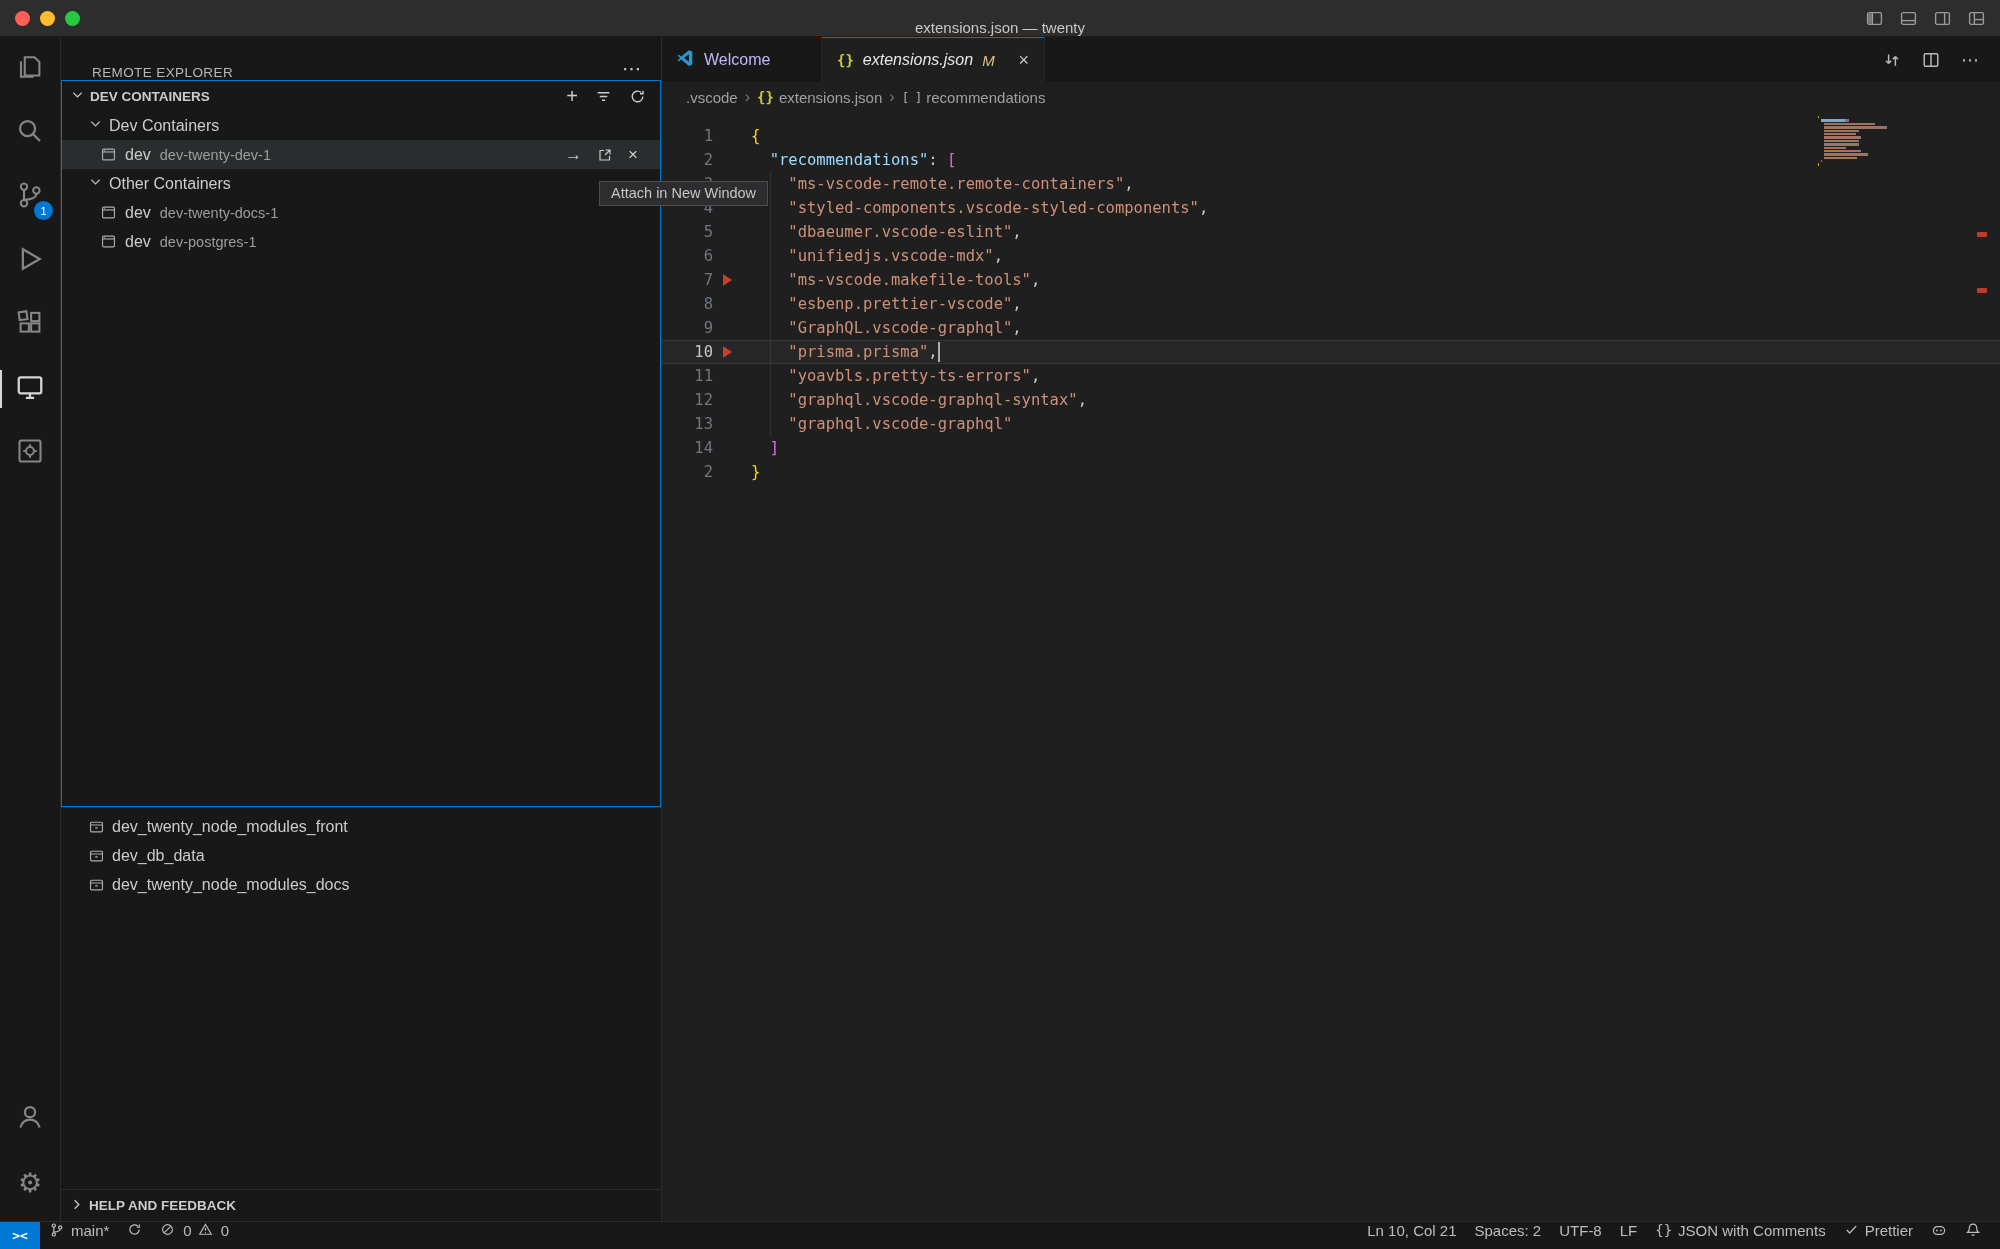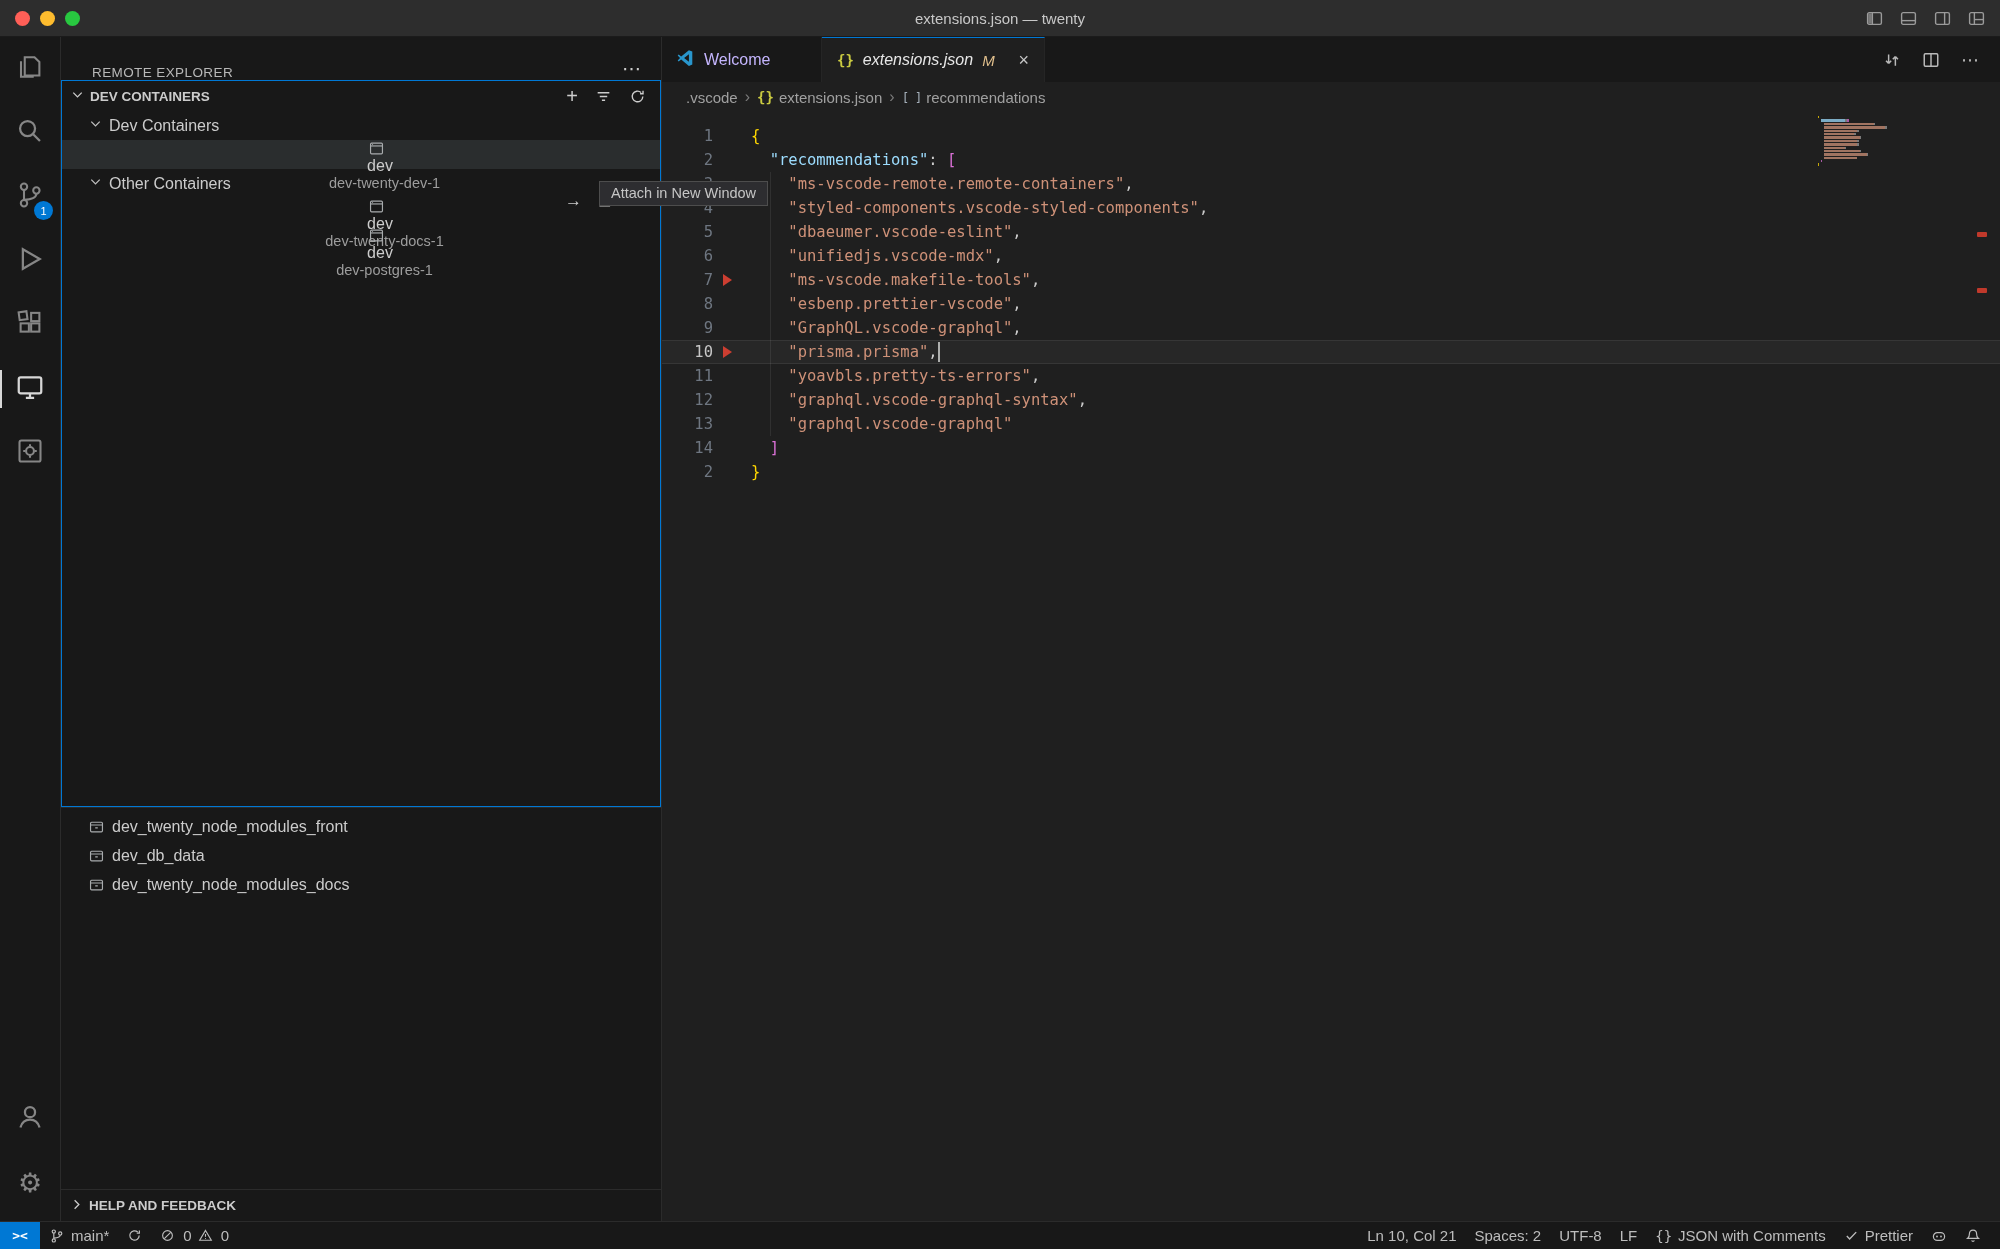--- a/index.html
+++ b/index.html
@@ -2,21 +2,21 @@
 <html><head>
 <meta charset="utf-8">
 <style>
   * { margin:0; padding:0; box-sizing:border-box; }
   html,body { width:2000px; height:1249px; overflow:hidden; }
   body { font-family:"Liberation Sans", sans-serif; background:#1f1f1f; color:#cccccc; }
   .window { position:relative; width:2000px; height:1249px; display:flex; flex-direction:column; }
 
   
   .titlebar { height:37px; background:#2d2d2d; border-bottom:1px solid #1b1b1b; position:relative;
-              display:flex; align-items:center; flex:none; }
+              display:flex; align-items:flex-end; flex:none; }
   .traffic { position:absolute; left:15px; top:11px; display:flex; gap:10px; }
   .light { width:15px; height:15px; border-radius:50%; }
   .light.red{background:#ff5f57} .light.yellow{background:#febc2e} .light.green{background:#28c840}
   .win-title { flex:1; text-align:center; font-size:15px; color:#c8c8c8; }
   .tb-icons { position:absolute; right:14px; top:0; height:37px; display:flex; align-items:center; gap:15px; color:#9b9b9b; }
   .tb-icons svg { display:block; }
 
   
   .main { flex:1; display:flex; min-height:0; }
 
@@ -40,21 +40,21 @@
   .pane-header { height:30px; flex:none; display:flex; align-items:center; padding:0 14px 0 8px; font-size:13.5px; font-weight:700; color:#cccccc; }
   .pane-header .chev { margin-right:5px; color:#cccccc; }
   .pane-actions { margin-left:auto; display:flex; align-items:center; gap:17px; color:#cccccc; }
   .pane-actions .pa { cursor:pointer; display:flex; align-items:center; }
   .plus-glyph { font-size:20px; line-height:1; font-weight:400; }
 
   .tree { flex:none; }
   .tree-row { height:29px; display:flex; align-items:center; font-size:16px; color:#cccccc; cursor:pointer; white-space:nowrap; }
   .tree-row.group { padding-left:26px; }
   .tree-row.group .chev { margin-right:6px; color:#bfbfbf; }
-  .tree-row.item { padding-left:38px;flex-direction:column; }
+  .tree-row.item { padding-left:38px; }
   .tree-row.item .tree-icon { margin-right:8px; color:#a8abad; display:flex; }
   .tree-row.item .desc { margin-left:9px; color:#9d9d9d; font-size:14.5px; }
   .tree-row.hovered { background:#2a2d2e; }
   .row-actions { margin-left:auto; display:flex; align-items:center; gap:15px; padding-right:22px; color:#cccccc; }
   .row-actions .ra { cursor:pointer; display:flex; align-items:center; font-size:17px; }
 
   .pane-volumes { flex:none; border-top:1px solid #2b2b2b; }
   .vol-list { padding-top:4px; }
   .tree-row.vol { padding-left:27px; }
   .tree-row.vol .tree-icon { margin-right:7px; color:#a8abad; display:flex; }
@@ -102,21 +102,21 @@
 
   .minimap { position:absolute; top:4px; right:104px; width:78px; }
   .mm-row { display:flex; height:2.4px; margin-bottom:1px; }
   .mm-seg { height:100%; opacity:.75; }
 
   .ruler-mark { position:absolute; right:13px; width:10px; height:5px; border-radius:1px; background:#c0392b; }
 
   
   .statusbar { height:28px; flex:none; background:#181818; border-top:1px solid #2b2b2b; display:flex; align-items:center;
                font-size:15px; color:#bdbdbd; }
-  .sb-item { display:flex; align-items:center; gap:6px; padding:0 9px; height:100%; cursor:pointer; white-space:nowrap; }
+  .sb-item { display:flex; align-items:flex-start; gap:6px; padding:0 9px; height:100%; cursor:pointer; white-space:nowrap; }
   .remote-btn { width:40px; height:100%; background:#0078d4; color:#ffffff; display:flex; align-items:center; justify-content:center;
                 font-family:"DejaVu Sans Mono", monospace; font-size:13px; font-weight:700; cursor:pointer; flex:none; }
   .sb-right { margin-left:auto; display:flex; align-items:center; height:100%; padding-right:10px; }
   .sb-item svg { display:block; }
   .prob-num { margin-left:2px; }
 </style>
 </head>
 <body>
 
 <div class="window">

